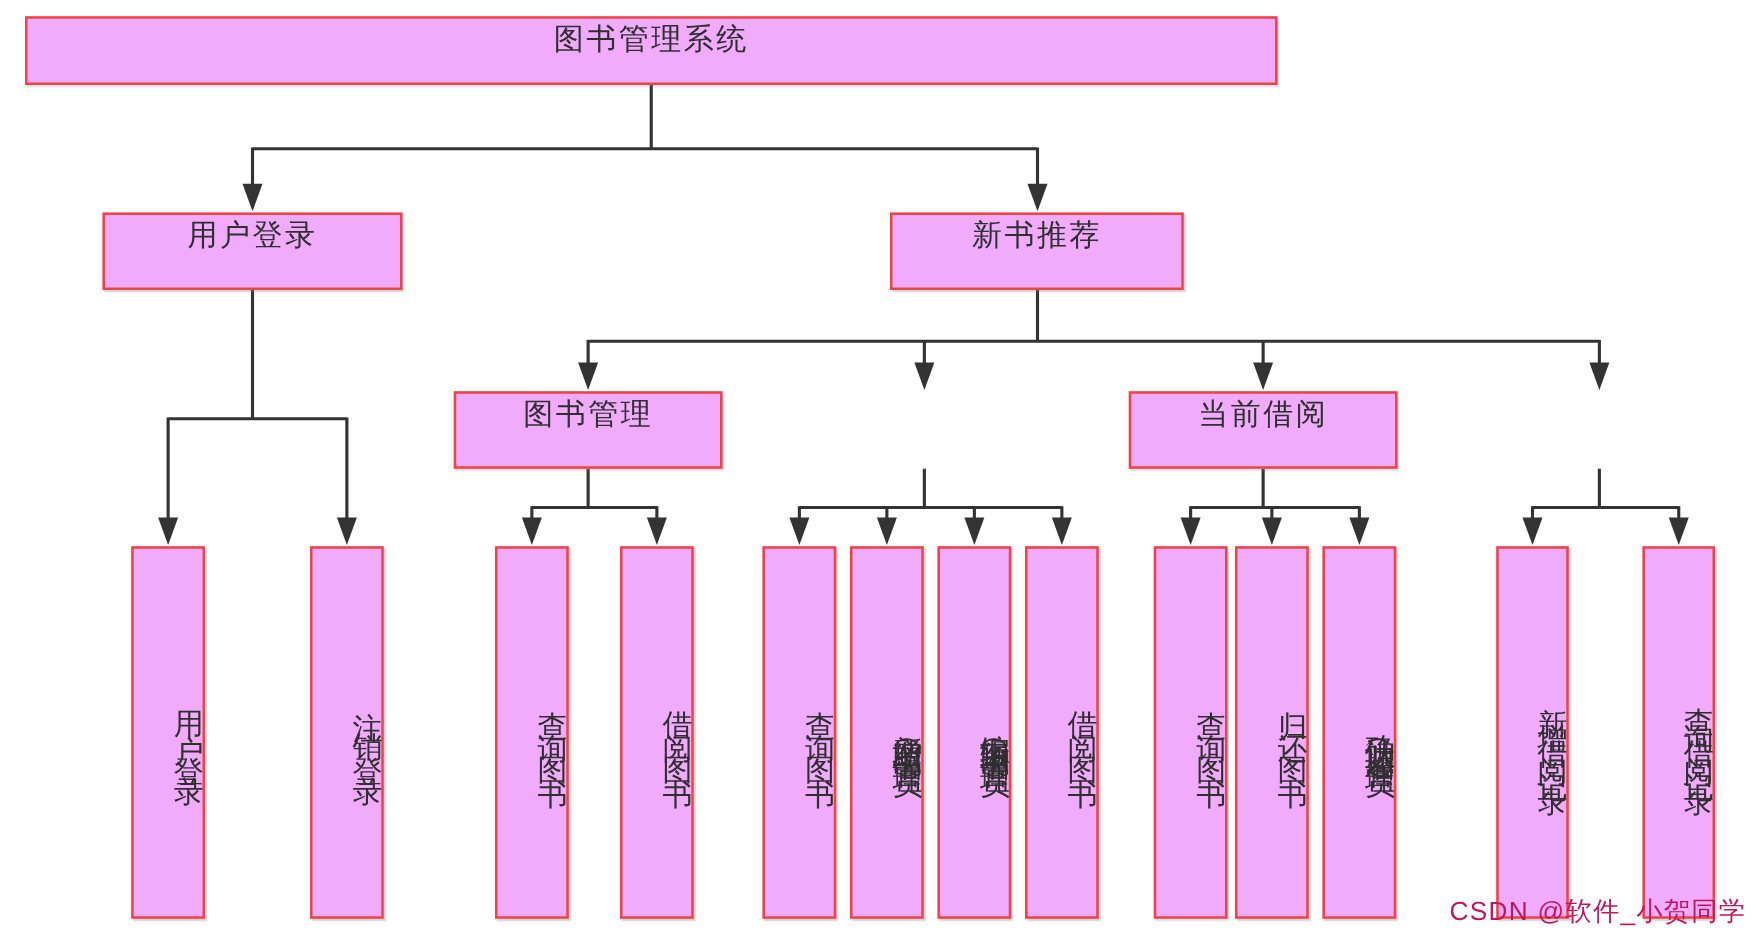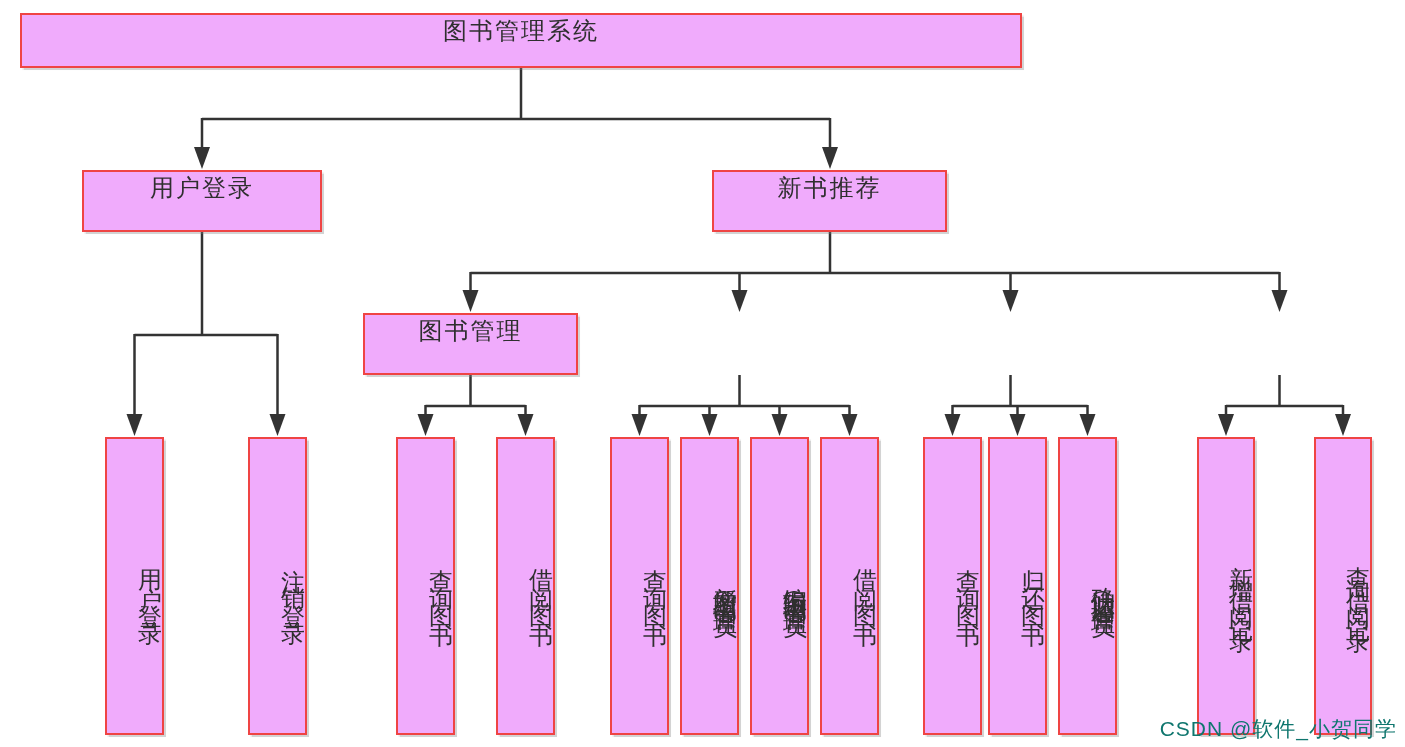--- a/index.html
+++ b/index.html
@@ -71,21 +71,21 @@
   #leaf-8  { left: 923px; }
   #leaf-9  { left: 988px; }
   #leaf-10 { left: 1058px; }
   #leaf-11 { left: 1197px; width: 58px; }
   #leaf-12 { left: 1314px; width: 58px; }
   #watermark {
     position: absolute;
     right: 8px;
     bottom: 4px;
     font-size: 21px;
-    color: #0f766e;
+    color: #be185d;
     letter-spacing: 1px;
     z-index: 5;
     white-space: nowrap;
   }
 </style>
 </head>
 <body>
 
 <div id="canvas">
 
@@ -129,20 +129,23 @@
   <div id="l2-0" class="box hbox lvl2">
     <span>用户登录</span>
   </div>
   <div id="l2-1" class="box hbox lvl2">
     <span>新书推荐</span>
   </div>
 
   <div id="l3-0" class="box hbox lvl3">
     <span>图书管理</span>
   </div>
+  <div id="l3-2" class="box hbox lvl3">
+    <span>当前借阅</span>
+  </div>
 
   <div id="leaf-0" class="box vbox leaf">
     <span class="ls-wide">用户登录</span>
   </div>
   <div id="leaf-1" class="box vbox leaf">
     <span class="ls-wide">注销登录</span>
   </div>
   <div id="leaf-2" class="box vbox leaf">
     <span class="ls-wide">查询图书</span>
   </div>

